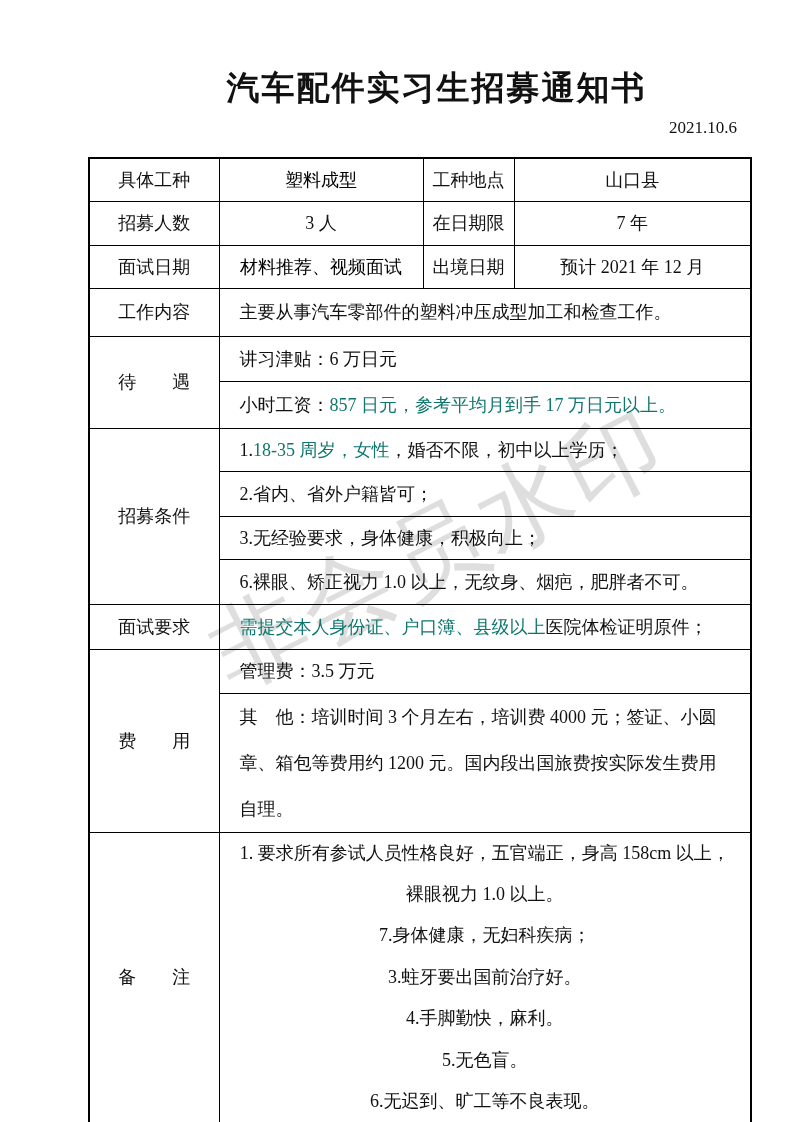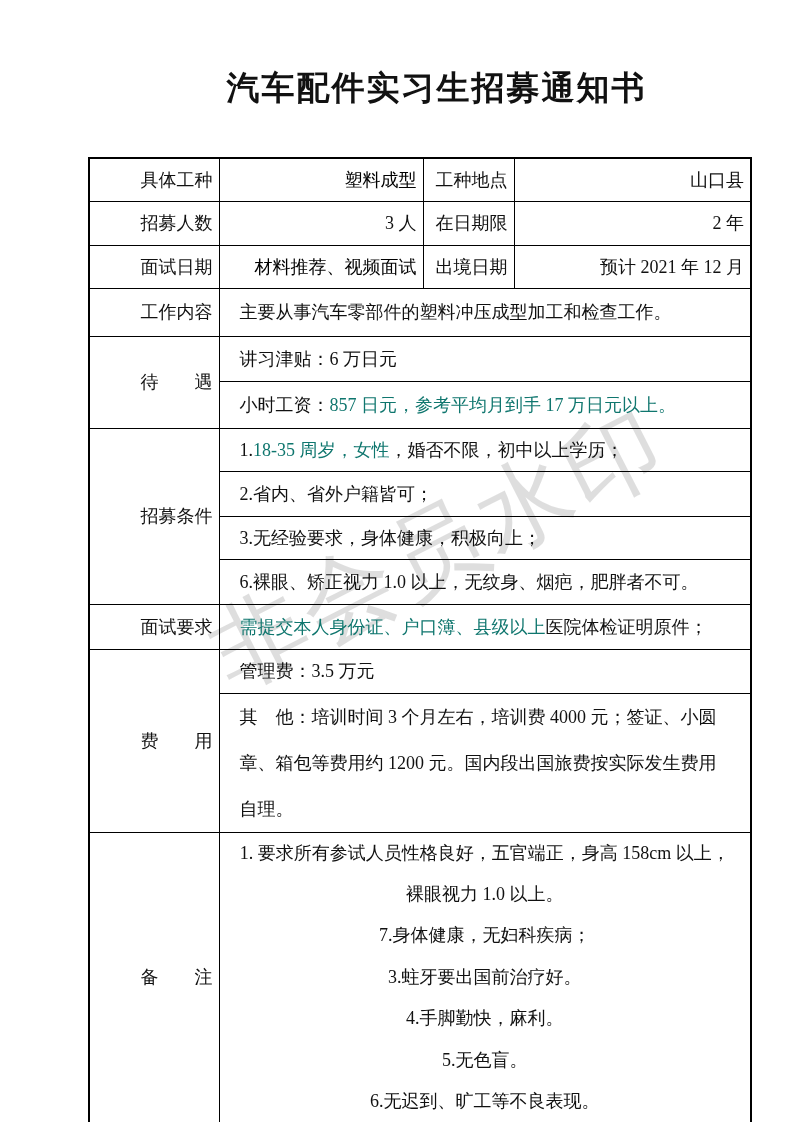--- a/index.html
+++ b/index.html
@@ -31,41 +31,42 @@
   }
 
   table.doc {
     position:absolute; left:48px; top:157px; width:662px;
     border-collapse:collapse; table-layout:fixed;
     border:2px solid #000; z-index:2; background:transparent;
     font-size:18px;
   }
   .doc td {
     border:1px solid #000;
-    text-align:right; vertical-align:middle;
+    text-align:center; vertical-align:middle;
     padding:0 6px; overflow:hidden;
   }
   .doc td.left { text-align:left; padding:0 20px; }
 
   tr.h43{height:43px} tr.h44{height:44px} tr.h45{height:45px}
   tr.h47{height:47px} tr.h48{height:48px} tr.h86{height:86px}
   tr.h290{height:290px}
 
   .red-bold { color:#000000; font-weight:normal; }
   .red      { color:#0f766e; }
 
   .wrap2 { line-height:46px; }
   .remarks div { line-height:41.4px; text-align:center; }
 </style>
 </head>
 <body>
 
 <div class="page">
 
   <div class="title">汽车配件实习生招募通知书</div>
+  <div class="date">2021.10.6</div>
 
   <div class="watermark">非会员水印</div>
 
   <table class="doc">
     <colgroup>
       <col style="width:130px">
         <col style="width:204px">
         <col style="width:91px">
         <col style="width:237px">
     </colgroup>
@@ -75,21 +76,21 @@
       <td>具体工种</td>
       <td class="red-bold">塑料成型</td>
       <td>工种地点</td>
       <td>山口县</td>
     </tr>
 
     <tr class="h44">
       <td>招募人数</td>
       <td>3 人</td>
       <td>在日期限</td>
-      <td>2 年</td>
+      <td>7 年</td>
     </tr>
 
     <tr class="h43">
       <td>面试日期</td>
       <td class="red-bold">材料推荐、视频面试</td>
       <td>出境日期</td>
       <td>预计 2021 年 12 月</td>
     </tr>
 
     <tr class="h48">

